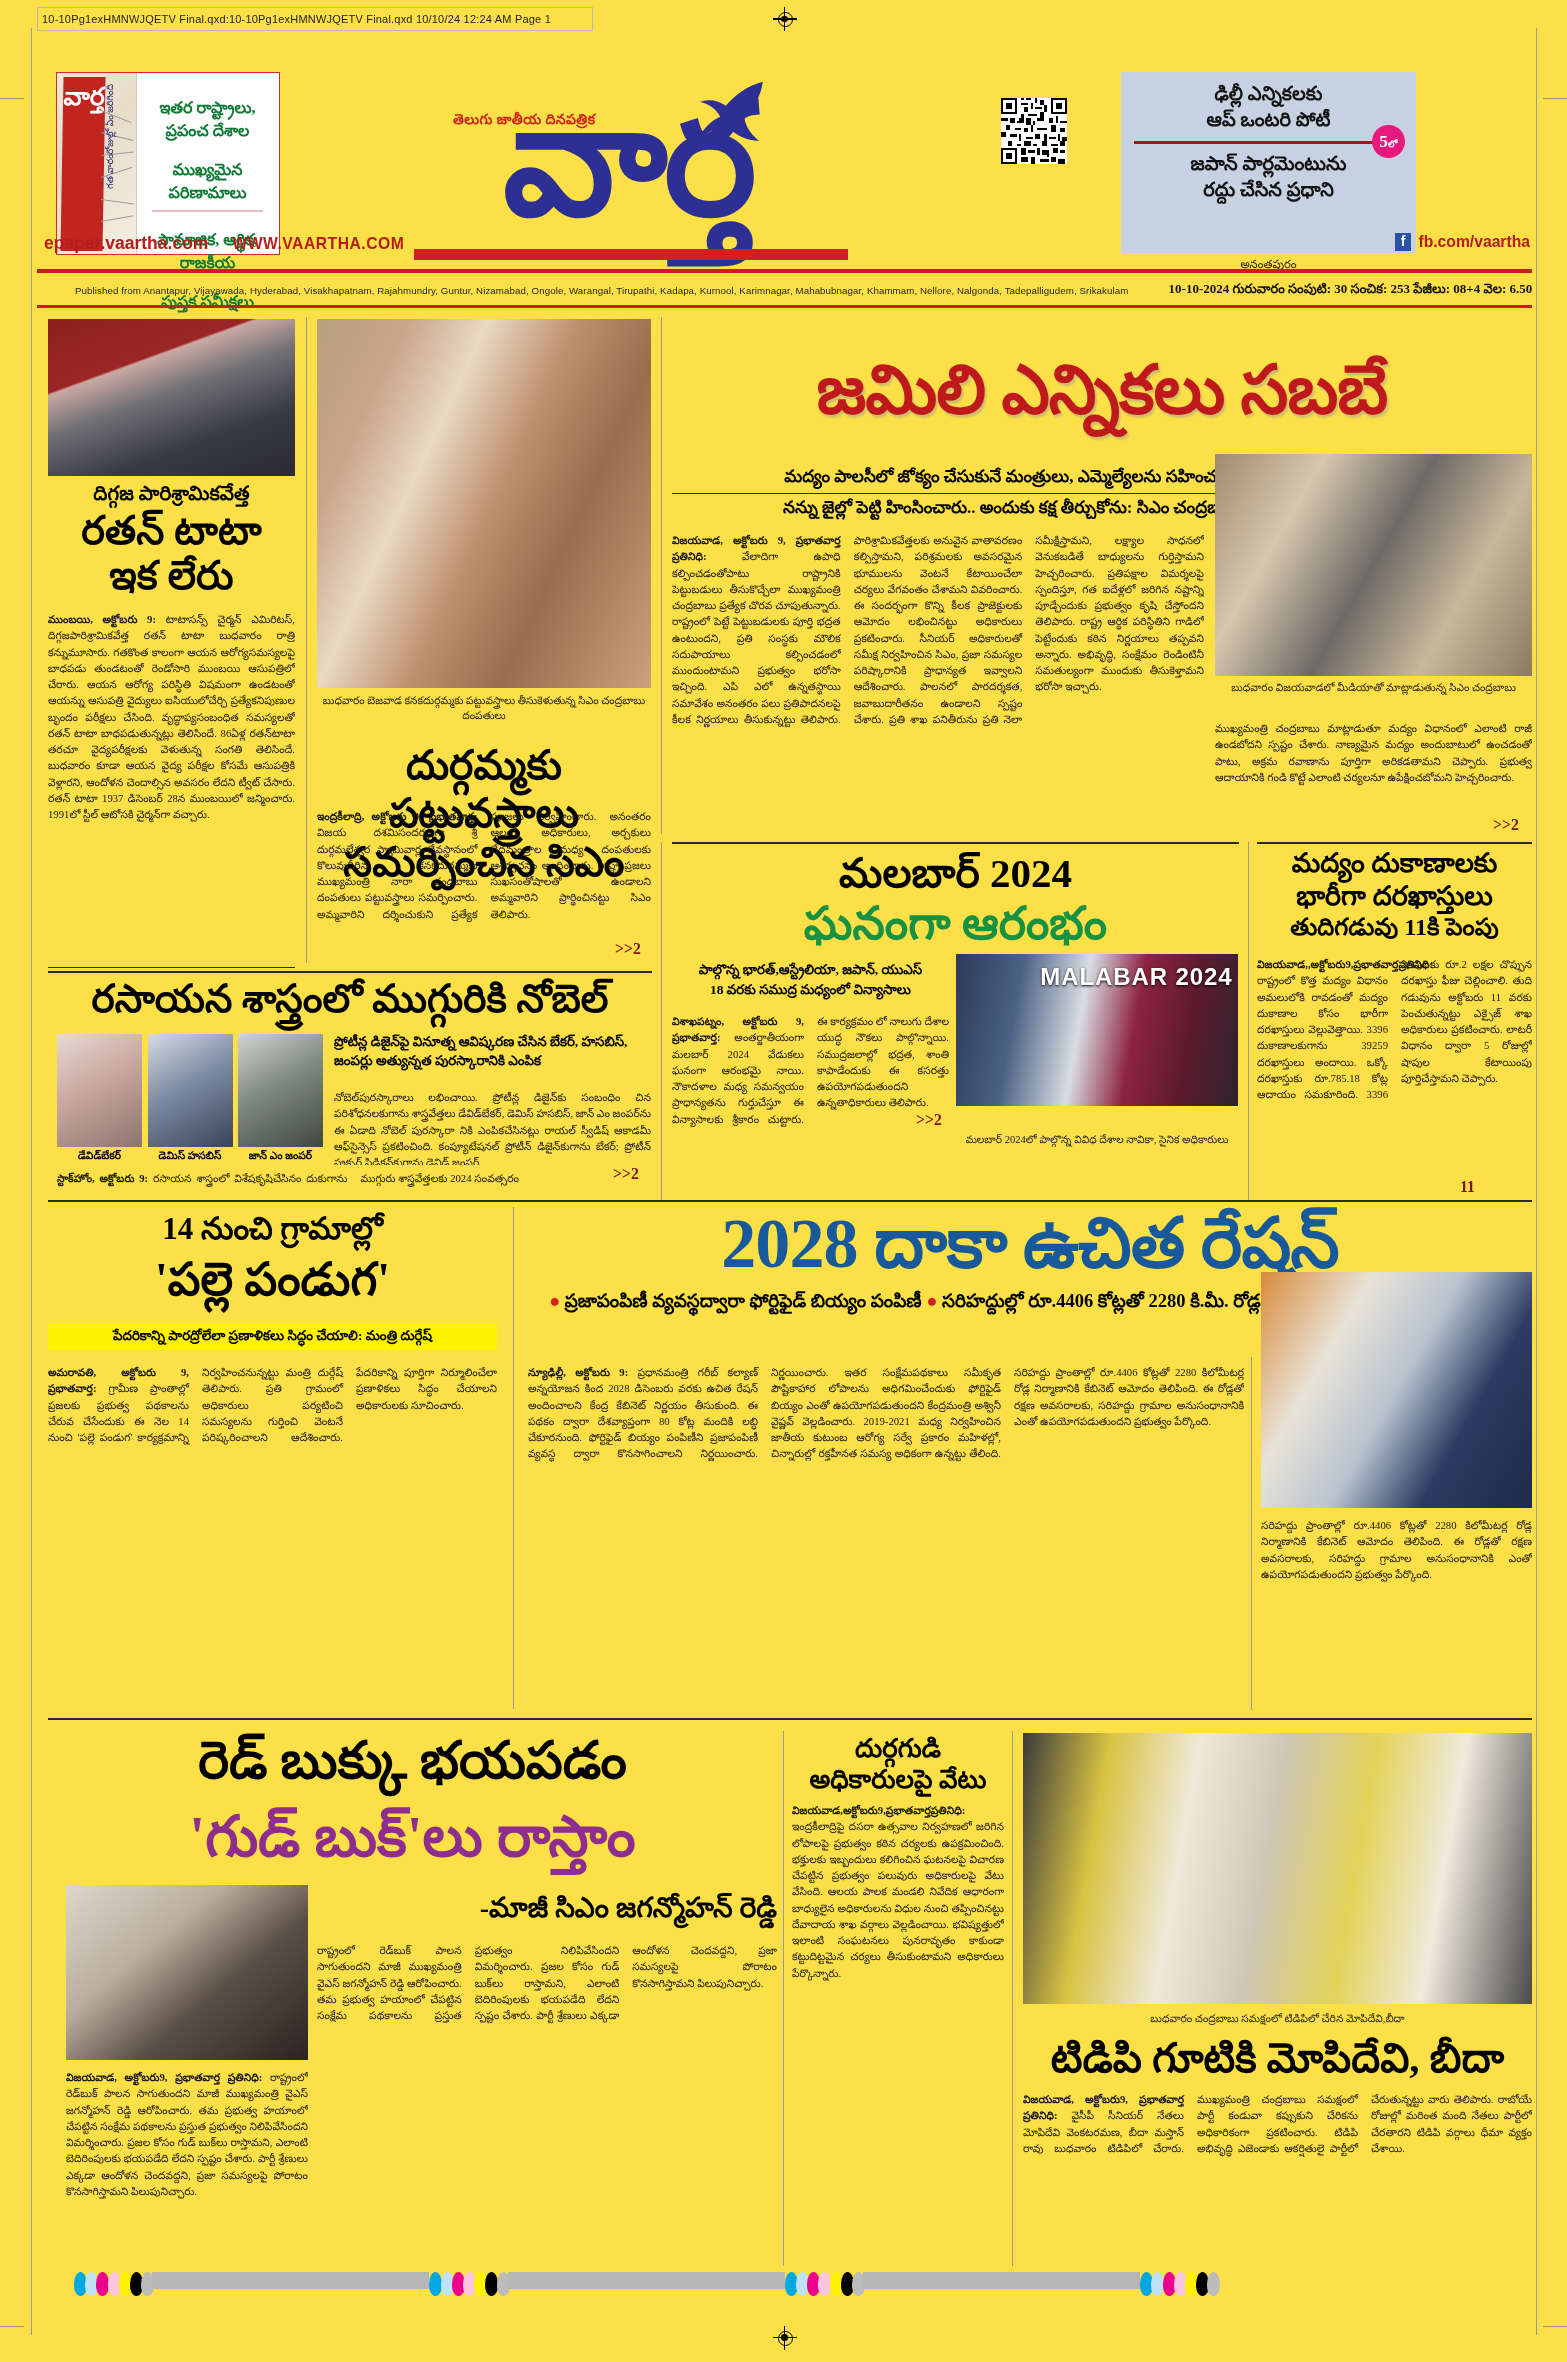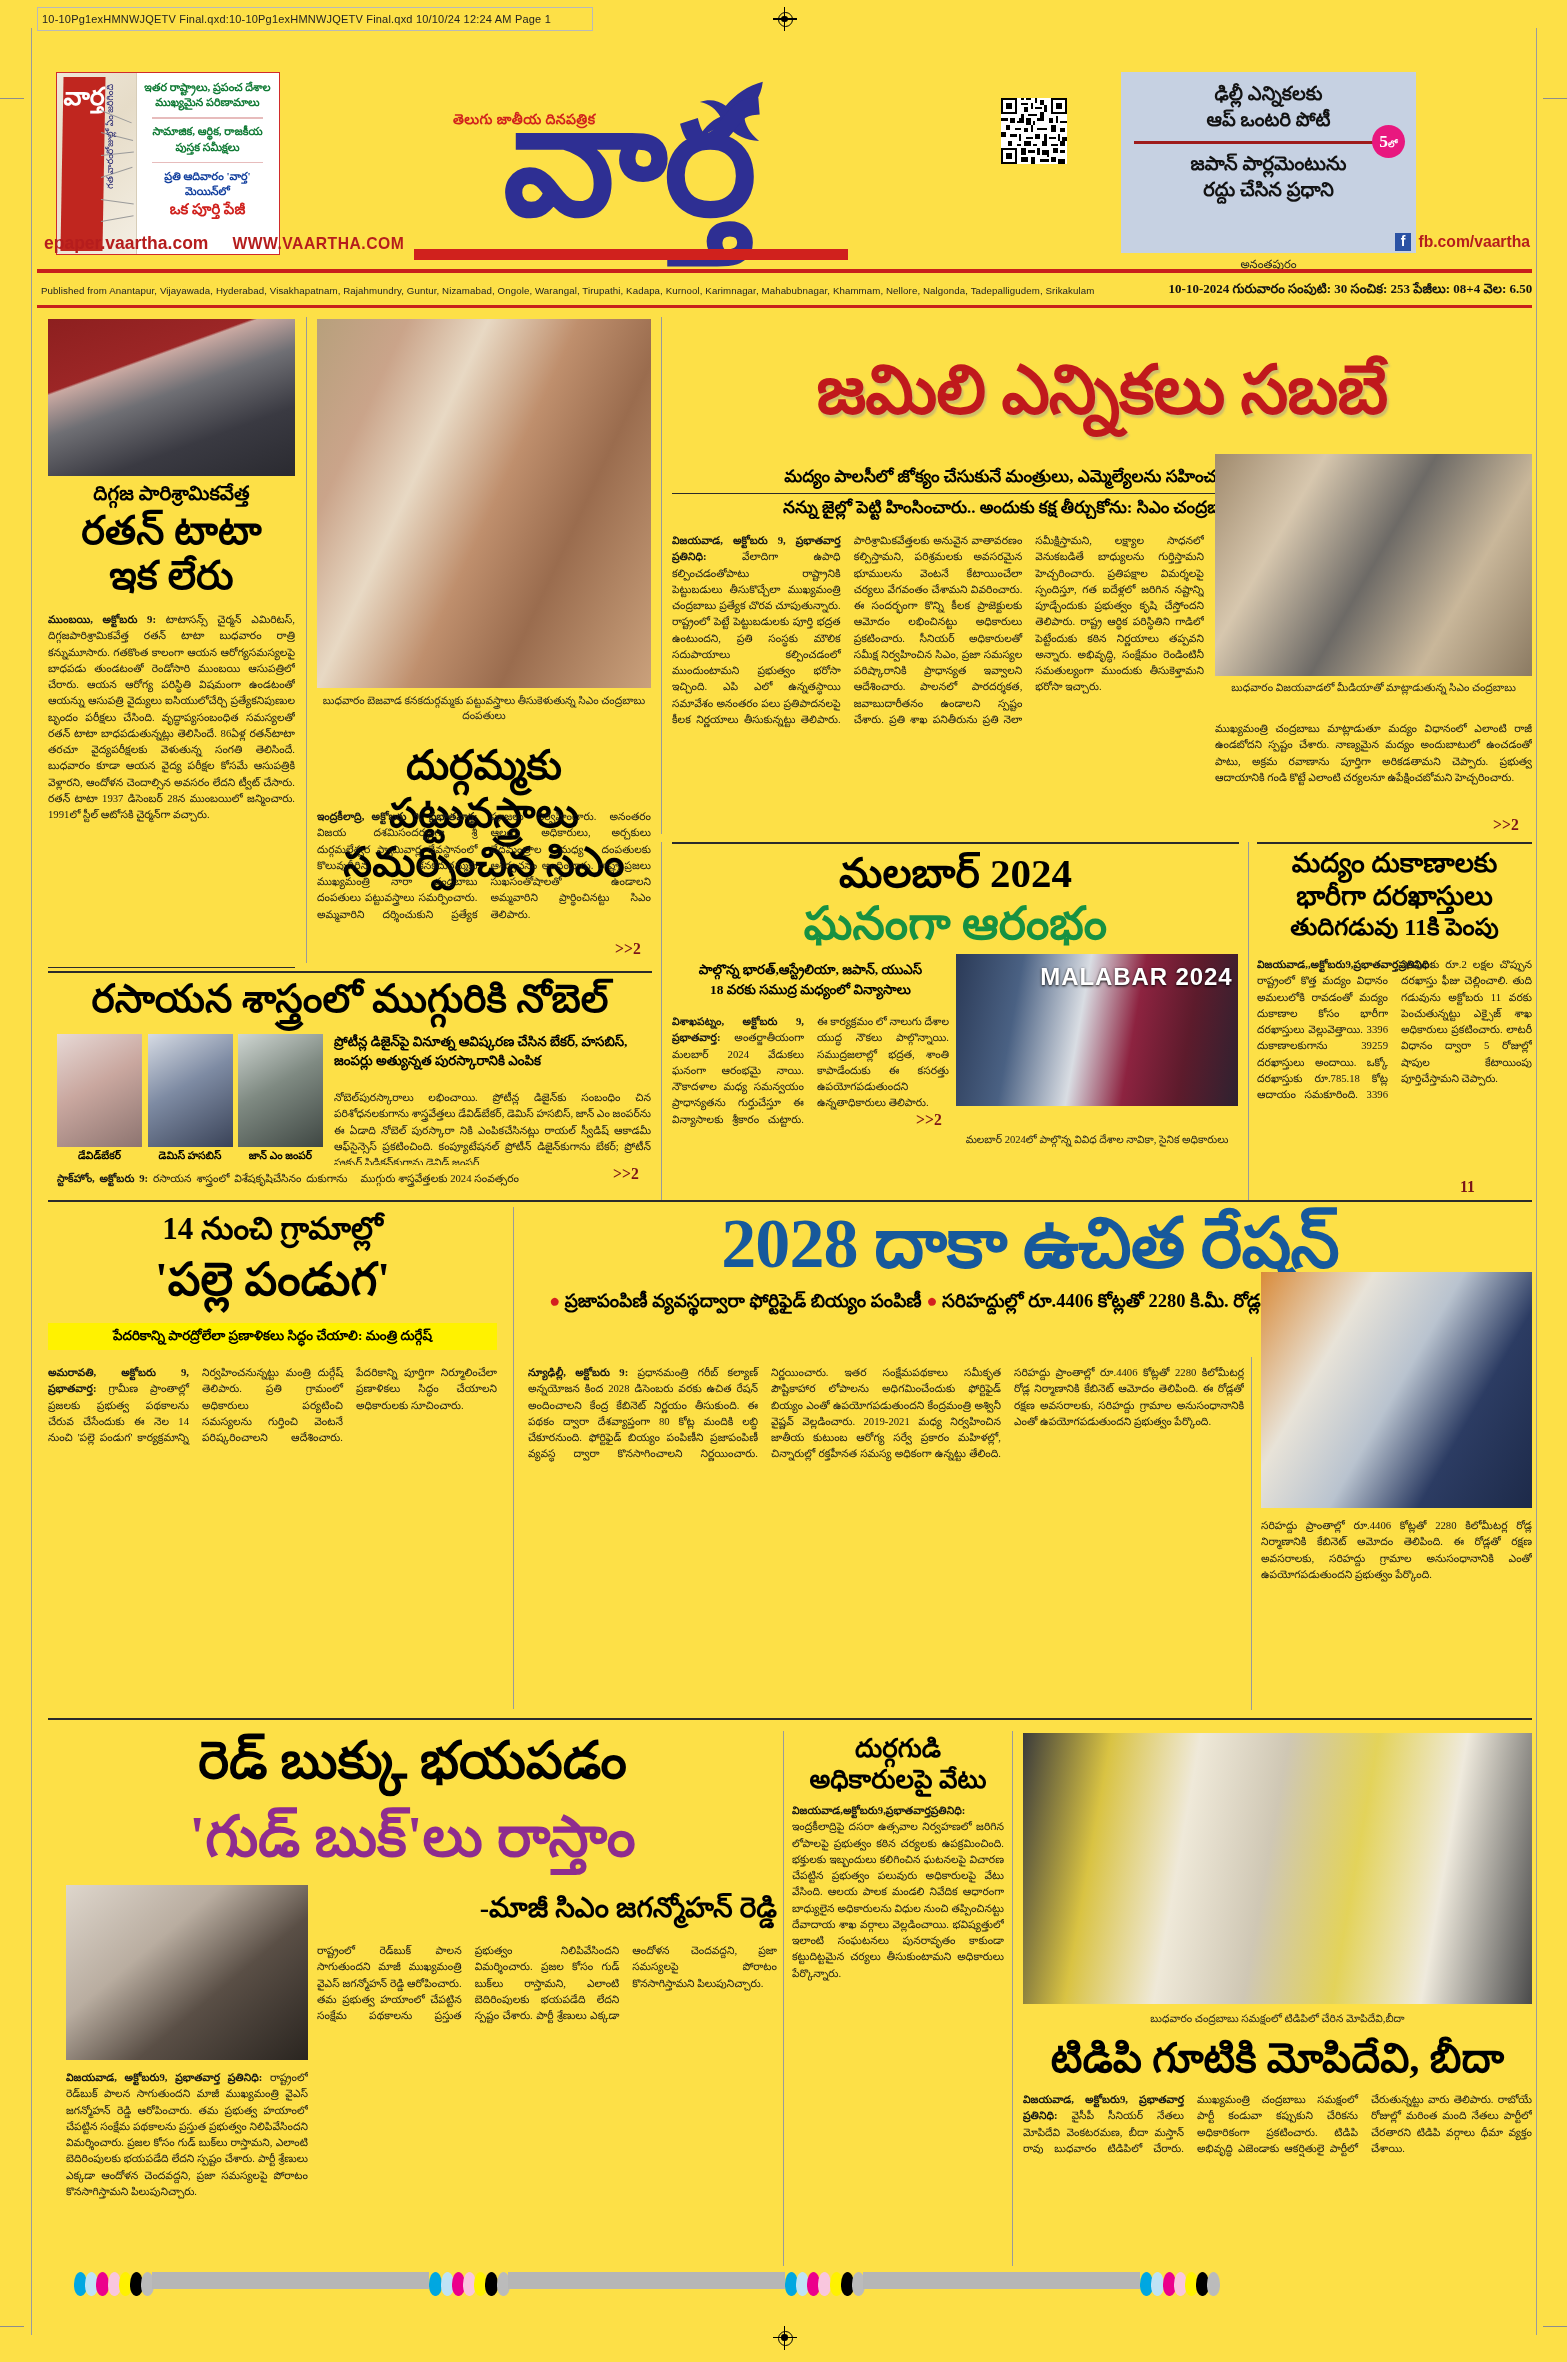--- a/index.html
+++ b/index.html
@@ -23,21 +23,21 @@
   .promo-left{position:absolute;left:18.5px;top:0;width:222px;height:181px;border:1.4px solid #d02b2b;display:flex;background:#fff;}
   .promo-left-img{width:79px;height:100%;background:
       linear-gradient(135deg,#efe7d8 0%,#e6dcc8 40%,#f4efe4 100%);
       position:relative;overflow:hidden;border-right:0.9px solid #d7cdb8;}
   .pli-band{position:absolute;left:5.5px;top:3.7px;width:42px;height:174px;background:#c0261f;transform:skewX(-1deg);}
   .pli-band span{display:block;color:#fff;font-size:25px;font-weight:bold;line-height:1.05;text-align:center;padding-top:5.5px;font-family:"Liberation Sans",sans-serif;}
   .pli-tagline{position:absolute;right:2.8px;top:11px;width:28px;color:#1a1a6a;font-size:9.2px;line-height:1.1;writing-mode:vertical-rl;transform:rotate(180deg);}
   .pli-lines{position:absolute;left:44px;top:28px;width:37px;height:138px;}
   .pli-lines i{position:absolute;display:block;height:0.9px;background:#9a9a9a;width:33px;transform-origin:left center;}
   .promo-left-txt{flex:1;padding:6.5px 4.6px 3.7px;text-align:center;}
-  .plt-green{color:#0f7a34;font-size:11px;line-height:1.45;font-weight:bold;}
+  .plt-green{color:#0f7a34;font-size:16px;line-height:1.45;font-weight:bold;margin-top:16px;}
   .plt-rule{height:1.8px;background:#e7bcbc;margin:5.5px 11px;}
   .plt-blue{color:#123f9e;font-size:11px;line-height:1.4;font-weight:bold;}
   .plt-red{color:#d0211d;font-size:14.8px;font-weight:bold;margin-top:1.8px;}
 
   .nameplate{position:absolute;left:268px;top:-3.7px;width:646px;height:190px;}
   .np-kicker{position:absolute;left:148px;top:44px;color:#d0211d;font-size:14px;font-weight:bold;letter-spacing:0.4px;}
   .np-word{position:absolute;left:0;top:18.5px;width:646px;height:166px;color:#2e2f93;font-size:157px;font-weight:bold;line-height:146px;letter-spacing:-3.7px;font-family:"Liberation Sans",sans-serif;text-align:center;}
   .np-bird{position:absolute;left:369px;top:7.4px;width:111px;height:78px;}
   .np-underbar{position:absolute;left:109px;top:181px;width:434px;height:11px;background:#d0211d;}
 
@@ -52,21 +52,21 @@
 
   .urls{position:absolute;left:44px;top:233px;display:flex;gap:24px;align-items:center;}
   .url-a{color:#b51d1d;font-size:17.5px;font-weight:bold;font-family:"Liberation Sans",sans-serif;}
   .url-b{color:#b51d1d;font-size:15.7px;font-weight:bold;font-family:"Liberation Sans",sans-serif;letter-spacing:0.5px;}
   .fbwrap{position:absolute;right:37px;top:233px;display:flex;align-items:center;gap:7.4px;}
   .fb-icon{width:15.7px;height:17.5px;background:#2b52a4;color:#fff;font-family:"Liberation Sans",sans-serif;font-size:14px;font-weight:bold;text-align:center;line-height:17.5px;}
   .fb-txt{color:#b51d1d;font-size:15.7px;font-weight:bold;font-family:"Liberation Sans",sans-serif;}
 
   .rule-red-thick{position:absolute;left:37px;top:269px;width:1495px;height:3.7px;background:#c7201c;}
   .strapline{position:absolute;left:41px;top:279px;width:1495px;height:22px;display:flex;justify-content:space-between;align-items:center;}
-  .strap-left{font-size:9.7px;color:#222;font-family:"Liberation Sans",sans-serif;letter-spacing:0.1px;}
+  .strap-left{font-size:9.7px;color:#222;font-family:"Liberation Sans",sans-serif;letter-spacing:0.1px;margin-left:34px;}
   .strap-right{font-size:13px;font-weight:bold;color:#111;padding-right:3.7px;}
   .rule-red-thin{position:absolute;left:37px;top:305px;width:1495px;height:2.8px;background:#c7201c;}
 
   
   .col-rule{position:absolute;background:#9a9a9a;width:0.9px;}
   .hrule{position:absolute;background:#2b2b2b;height:0.9px;}
   .hrule2{position:absolute;background:#2b2b2b;height:1.8px;}
   .body-txt{font-size:10.7px;line-height:1.52;text-align:justify;color:#151515;hyphens:auto;}
   .body-txt b{font-weight:bold;}
   .col2{column-count:2;column-gap:13px;}

